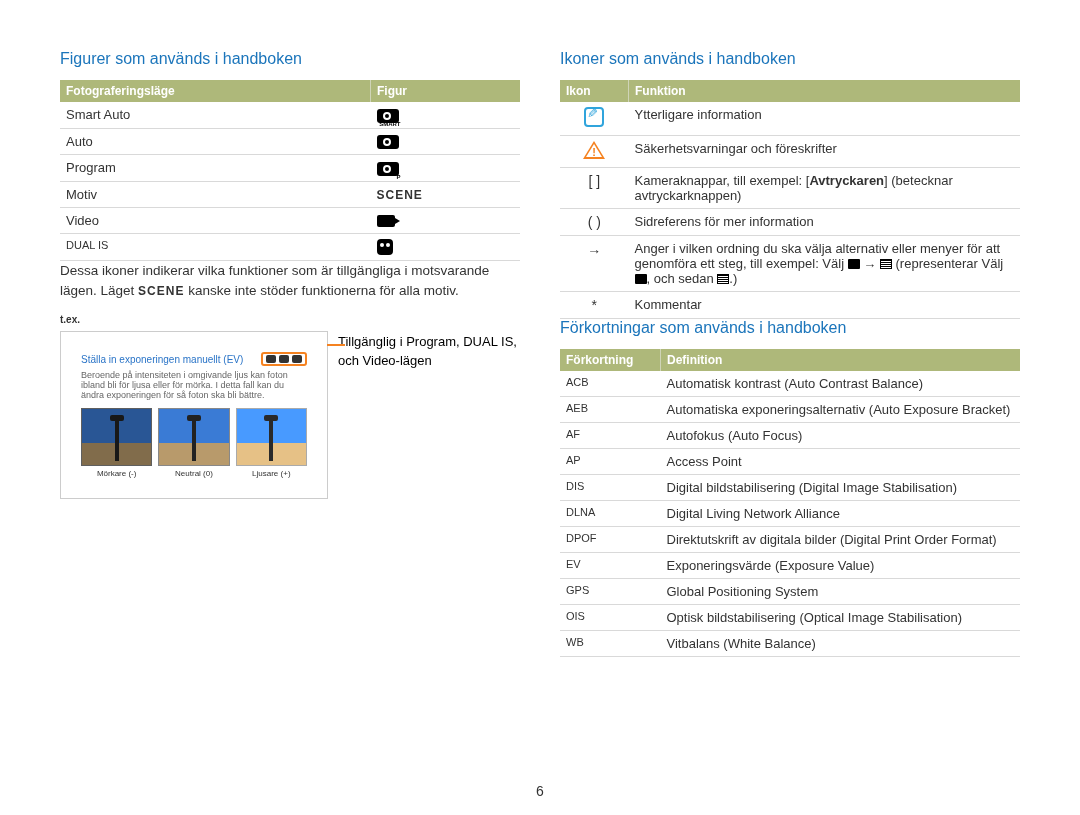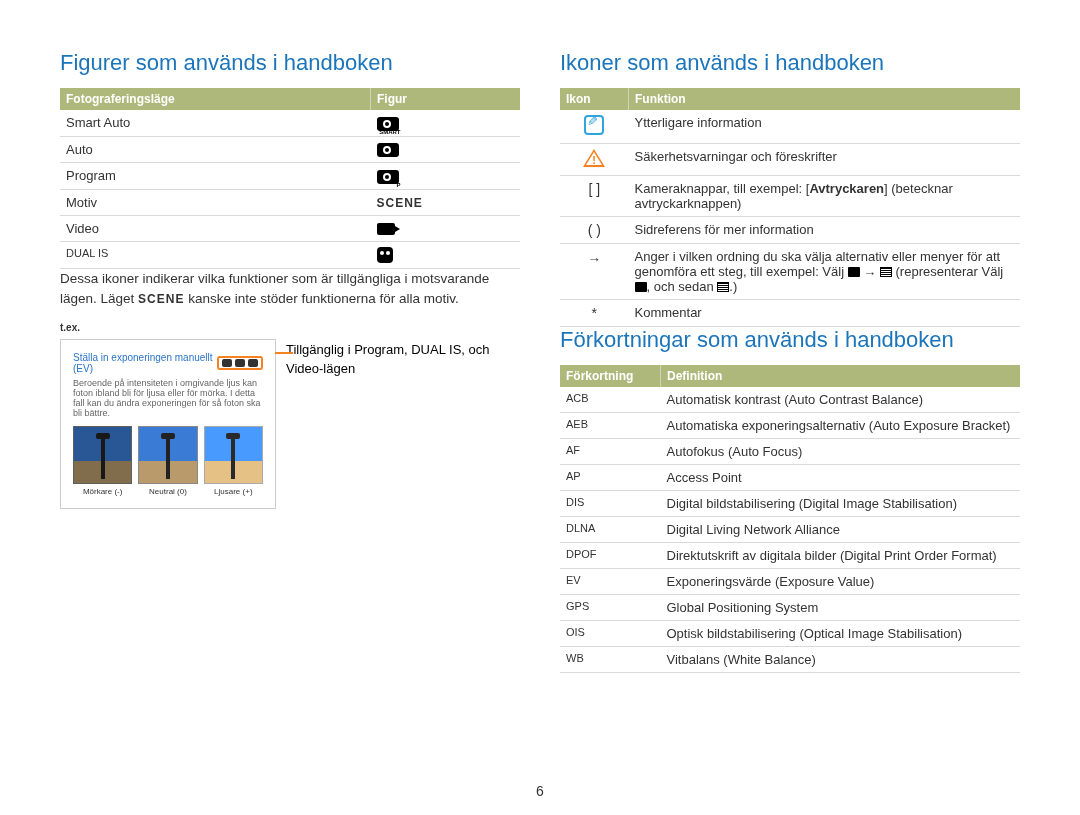--- a/index.html
+++ b/index.html
@@ -17,21 +17,21 @@
     display: flex;
     gap: 40px;
     position: relative;
   }
   .col {
     flex: 1;
     min-width: 0;
   }
   h2.section-heading {
     font-weight: 400;
-    font-size: 22px;
+    font-size: 16px;
     color: #1b75bb; 
     margin: 0 0 12px 0;
   }
   table.data {
     width: 100%;
     border-collapse: collapse;
     font-size: 13px;
   }
   table.data th {
     background: #aeb87a; 
@@ -108,23 +108,23 @@
     font-weight: 700;
     font-size: 10px;
     margin: 14px 0 6px 0;
   }
   .example-wrap {
     display: flex;
     align-items: flex-start;
     gap: 10px;
   }
   .example-box {
-    width: 216px;
+    width: 268px;
     border: 1px solid #ccc;
-    padding: 12px;
+    padding: 20px;
     box-sizing: border-box;
     font-size: 9px;
     color: #666;
     position: relative;
   }
   .example-title {
     color: #2a74c7;
     font-size: 10px;
     margin-bottom: 4px;
     display:flex;

